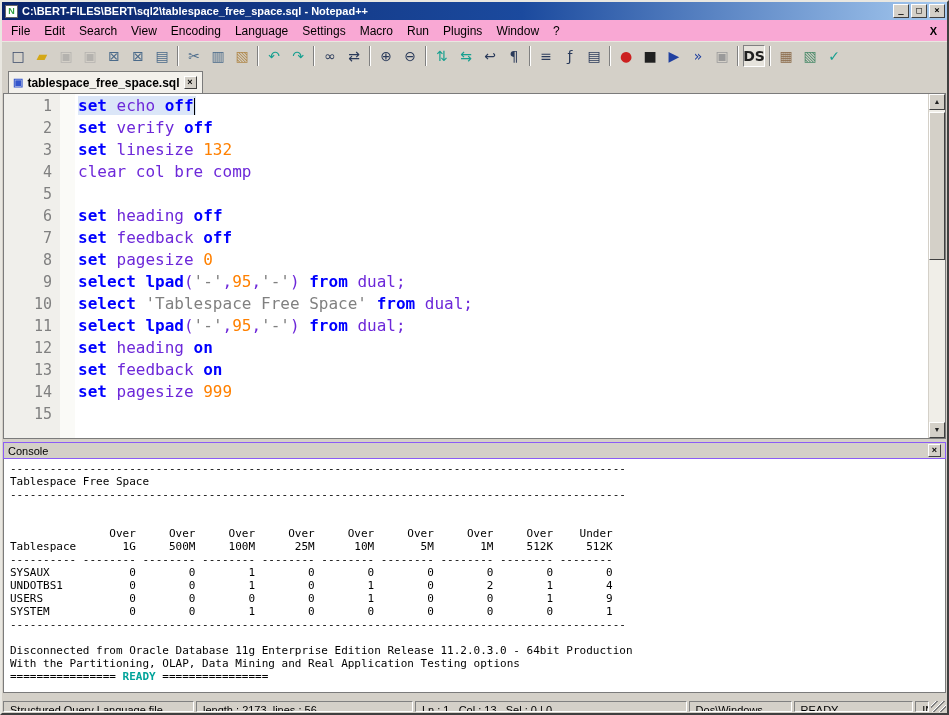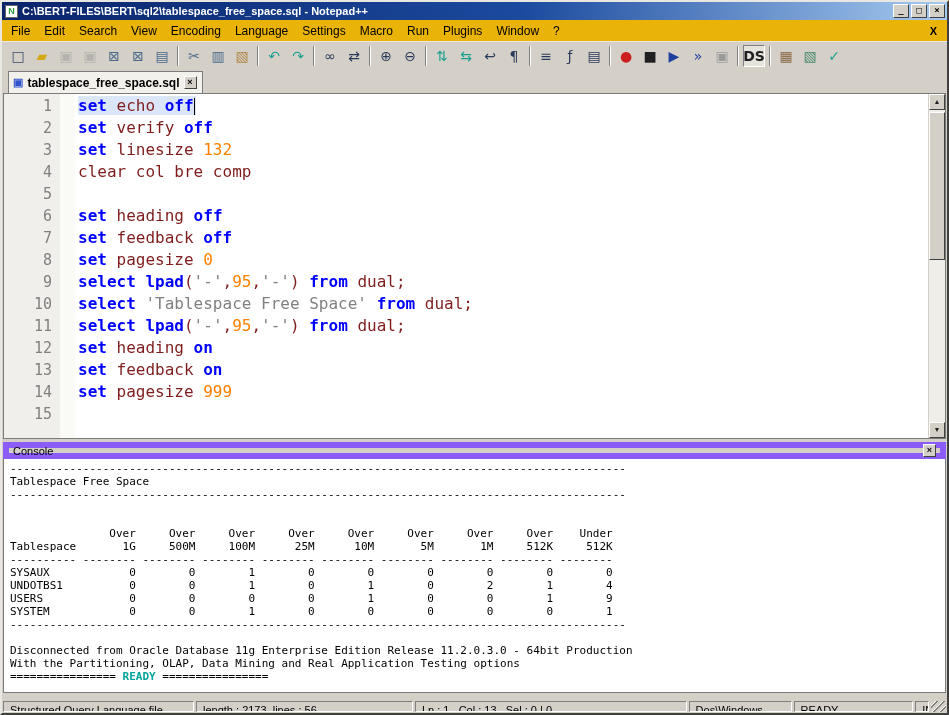--- a/index.html
+++ b/index.html
@@ -16,21 +16,21 @@
               margin:0 4px 0 1px; display:flex; align-items:center; justify-content:center;
               font-size:9px; color:#2e9e3e; font-weight:bold; }
   .title-text { white-space:nowrap; overflow:hidden; text-overflow:ellipsis; flex:1; }
   .win-btns { display:flex; gap:2px; margin-left:4px; }
   .win-btn { width:16px; height:14px; background:#d4d0c8; border:1px solid;
              border-color:#fff #404040 #404040 #fff; font-size:9px; line-height:11px;
              text-align:center; color:#000; font-family:"DejaVu Sans Mono",monospace; }
 
   
   .menubar { height:21px; flex:0 0 21px; display:flex; align-items:center;
-             font-size:12px; padding:0 2px; background:#eab308; }
+             font-size:12px; padding:0 2px; background:#f9a8d4; }
   .menu-items { display:flex; }
   .menu-item { padding:2px 7px; cursor:default; }
   .menu-doc-close { margin-left:auto; padding:0 8px; font-size:11px; font-weight:bold; }
 
   
   .toolbar { height:28px; flex:0 0 28px; display:flex; align-items:center;
              padding:2px 4px; background:#d4d0c8; border-top:1px solid #e9e7e1; }
   .tb-icon { width:22px; height:22px; display:flex; align-items:center; justify-content:center;
              font-size:14px; margin:0 1px; font-family:"DejaVu Sans","Liberation Sans",sans-serif; }
   .tb-icon.disabled { opacity:.55; filter:grayscale(1); }
@@ -58,37 +58,37 @@
             font-size:15px; line-height:22px; padding:1px 8px 0 0; }
   .fold-margin { width:15px; background:#fafaf7; }
   .code-area { flex:1; overflow:hidden; padding:1px 0 0 3px;
                font-family:"DejaVu Sans Mono","Liberation Mono",monospace;
                font-size:16px; line-height:22px; white-space:pre; }
   .code-line { height:22px; }
   .hl { background:#dbe6f8; padding-right:1px; }
   .tk-k { color:#0000ff; font-weight:bold; }
   .tk-n { color:#ff8000; }
   .tk-s { color:#808080; }
-  .tk-p { color:#7f1d1d;margin-top:24px; }
+  .tk-p { color:#6d28d9;margin-top:24px; }
   .caret { display:inline-block; width:1px; height:17px; background:#000;
            vertical-align:text-bottom; }
   .vscroll { position:absolute; right:0; top:0; bottom:0; width:17px;
              background:#f0eee8; border-left:1px solid #d4d0c8; }
   .sb-btn { position:absolute; left:0; width:16px; height:16px; background:#d4d0c8;
             border:1px solid; border-color:#fff #404040 #404040 #fff;
             font-size:7px; text-align:center; line-height:14px; color:#222; }
   .sb-up { top:0; } .sb-down { bottom:0; }
   .sb-thumb { position:absolute; left:0; top:18px; width:16px; height:148px;
               background:#d4d0c8; border:1px solid; border-color:#fff #404040 #404040 #fff; }
 
   .splitter { flex:0 0 3px; }
 
   
   .console-title { flex:0 0 17px; height:17px; display:flex; align-items:center;
-                   background:#d4d0c8; border:6px solid #8b5cf6; margin:0 1px;
+                   background:#d4d0c8; border:1px solid #8b5cf6; margin:0 1px;
                    font-size:11px; padding:0 4px; }
   .console-close { margin-left:auto; width:13px; height:13px; border:1px solid;
                    border-color:#fff #404040 #404040 #fff; background:#d4d0c8;
                    font-size:9px; line-height:11px; text-align:center; font-weight:bold; }
   .console-body { flex:0 0 234px; height:234px; background:#fff;
                   border:1px solid #7b7b7b; border-top:none; margin:0 1px;
                   overflow:hidden; padding:3px 6px;
                   font-family:"DejaVu Sans Mono","Liberation Mono",monospace;
                   font-size:11px; line-height:13px; }
   .console-line { height:13px; white-space:pre; }

